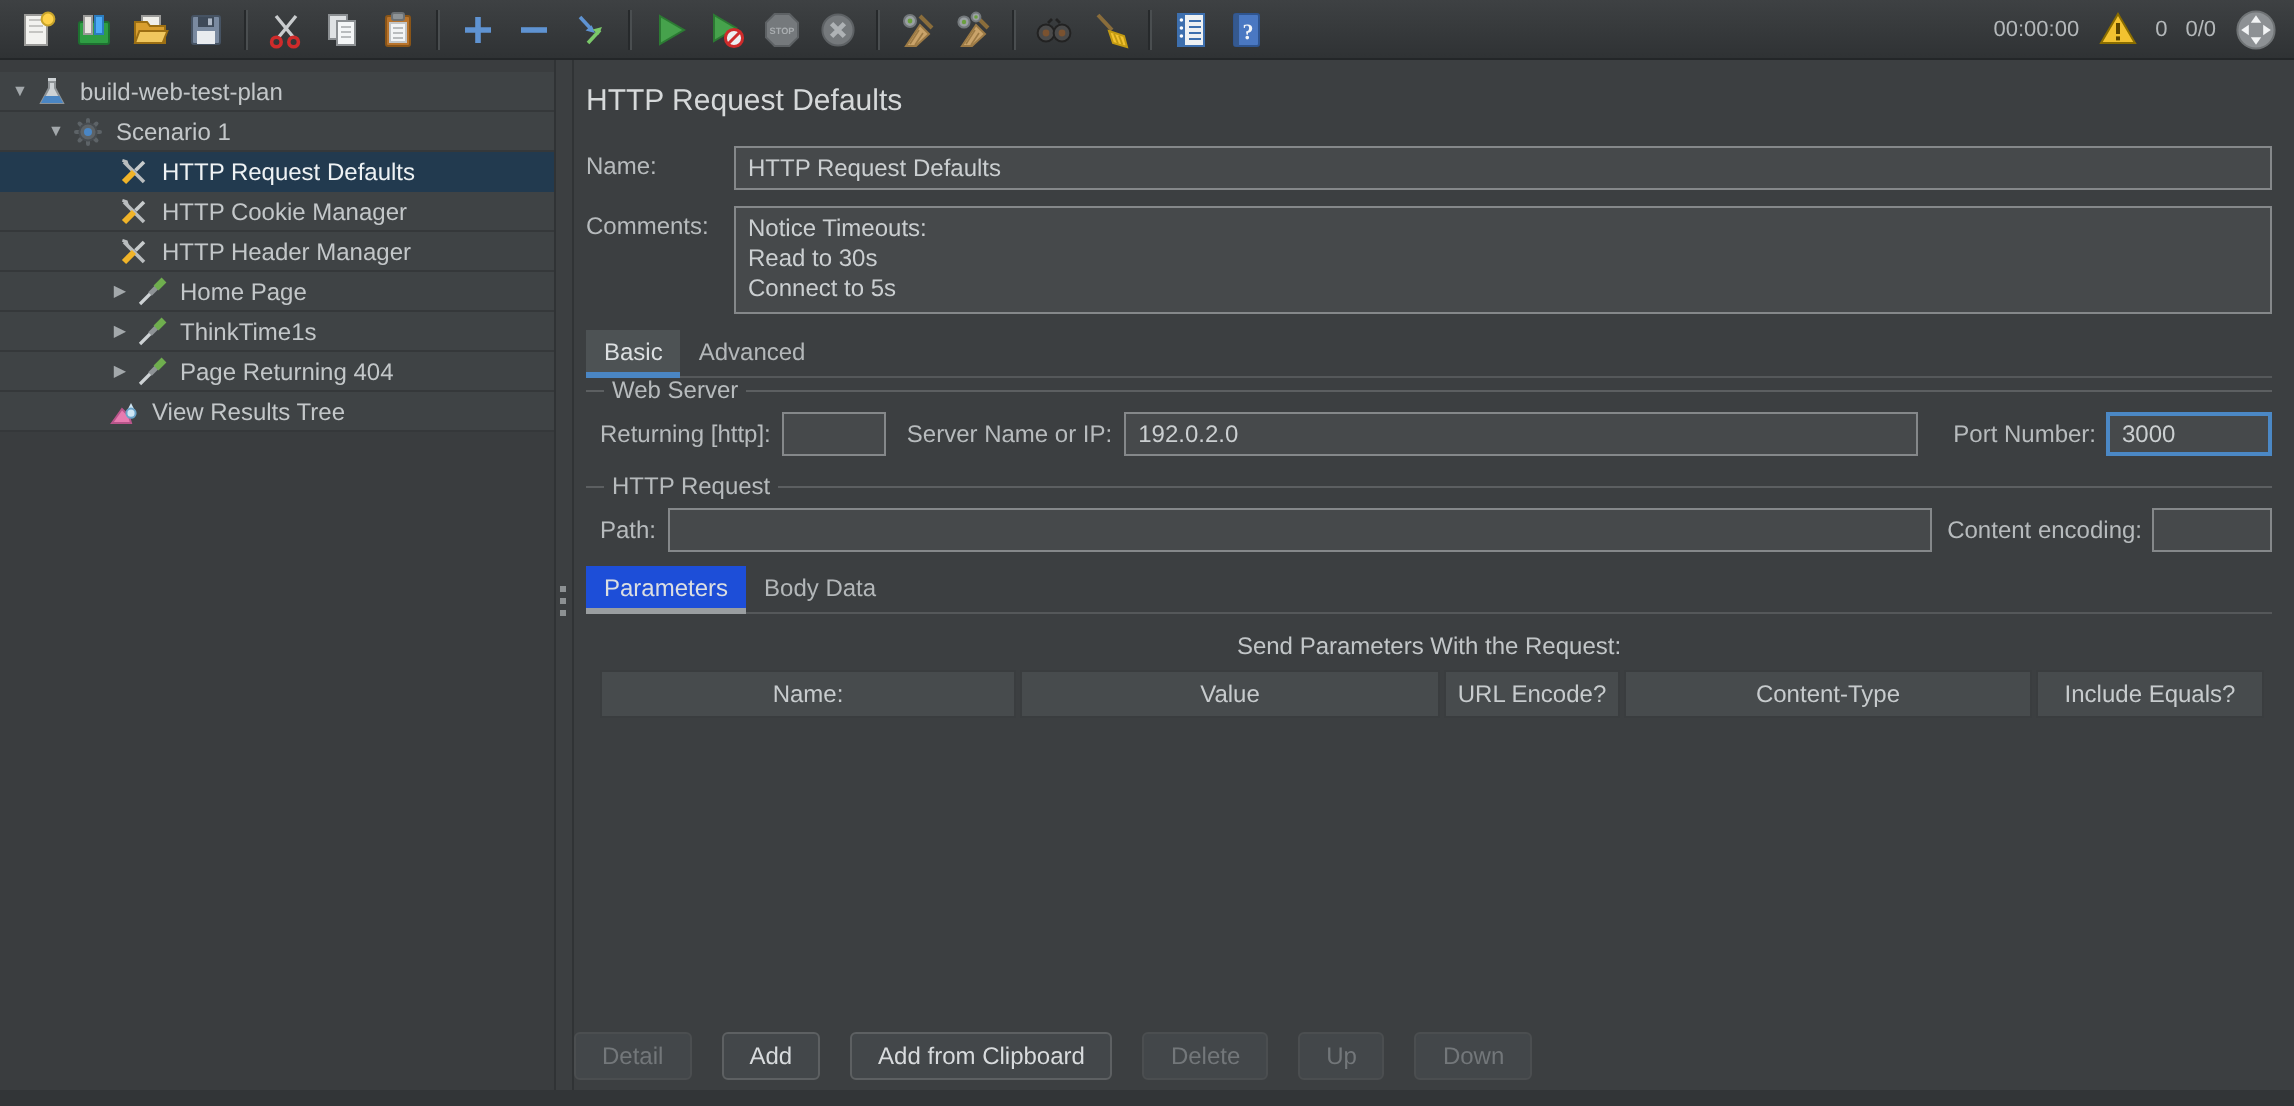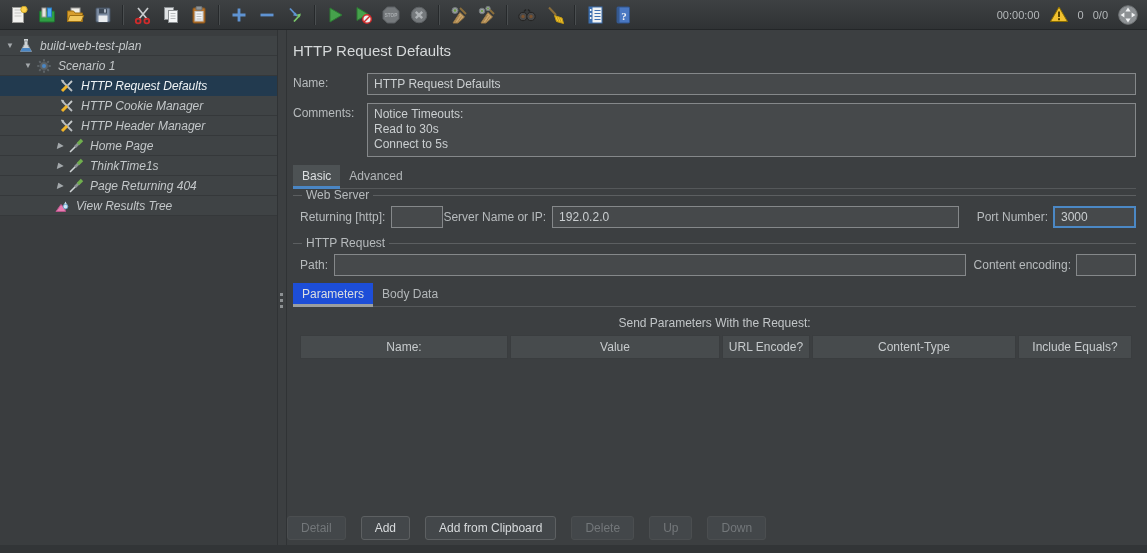--- a/index.html
+++ b/index.html
@@ -10,21 +10,21 @@
   
   .toolbar{height:30px;display:flex;align-items:center;padding:0 8px 0 5px;
            background:linear-gradient(#3e4143,#2f3234);border-bottom:1px solid #232628;box-sizing:border-box;}
   .tbtn{width:26px;height:26px;display:flex;align-items:center;justify-content:center;
         background:transparent;border:none;padding:0;margin:0 1px;cursor:pointer;}
   .tsep{width:1px;height:20px;background:#26292b;border-right:1px solid #4a4e50;margin:0 5px;}
   .tb-right{margin-left:auto;display:flex;align-items:center;gap:9px;color:#b4b8ba;font-size:11px;}
 
   
   .content{display:flex;height:515px;}
-  .tree{width:277px;background:#3a3d3f;padding-top:6px;box-sizing:border-box;overflow:hidden;font-style:italic;}
+  .tree{width:277px;background:#3a3d3f;padding-top:6px;box-sizing:border-box;overflow:hidden;}
   .splitter{width:10px;background:#3c3f41;border-left:1px solid #303335;border-right:1px solid #303335;
             position:relative;box-sizing:border-box;cursor:col-resize;}
   .grip{position:absolute;left:2px;top:263px;display:flex;flex-direction:column;gap:3px;}
   .grip i{width:3px;height:3px;background:#8d9193;display:block;}
   .main{flex:1;position:relative;background:#3c3f41;}
 
   
   .trow{display:flex;align-items:center;height:20px;box-sizing:border-box;background:#3f4345;
         border-bottom:1px solid #35383a;white-space:nowrap;cursor:default;color:#c3c7c9;}
   .trow.sel{background:#223a4f;border-bottom-color:#223a4f;color:#eef2f4;}
@@ -387,21 +387,21 @@
       <div class="abs tabbar" style="top:135px;">
         <span class="tab sel-blue">Basic</span>
         <span class="tab">Advanced</span>
       </div>
 
       <fieldset class="fset" style="top:158px;">
         <legend>Web Server</legend>
         <div class="frow" style="align-items:flex-start;">
           <span class="inline-lbl">Returning [http]:</span>
           <input class="inp" style="width: 52px; margin-left: 6px;" value="">
-          <span class="inline-lbl" style="">Server Name or IP:</span>
+          <span class="inline-lbl" style="margin-left:10px;">Server Name or IP:</span>
           <input class="inp grow" style="margin-left: 6px;" value="192.0.2.0">
           <span class="inline-lbl" style="margin-left:18px;">Port Number:</span>
           <input class="inp focus" style="width: 83px; margin-left: 5px;" value="3000">
         </div>
       </fieldset>
 
       <fieldset class="fset" style="top:206px;">
         <legend>HTTP Request</legend>
         <div class="frow" style="align-items:flex-start;">
           <span class="inline-lbl">Path:</span>

